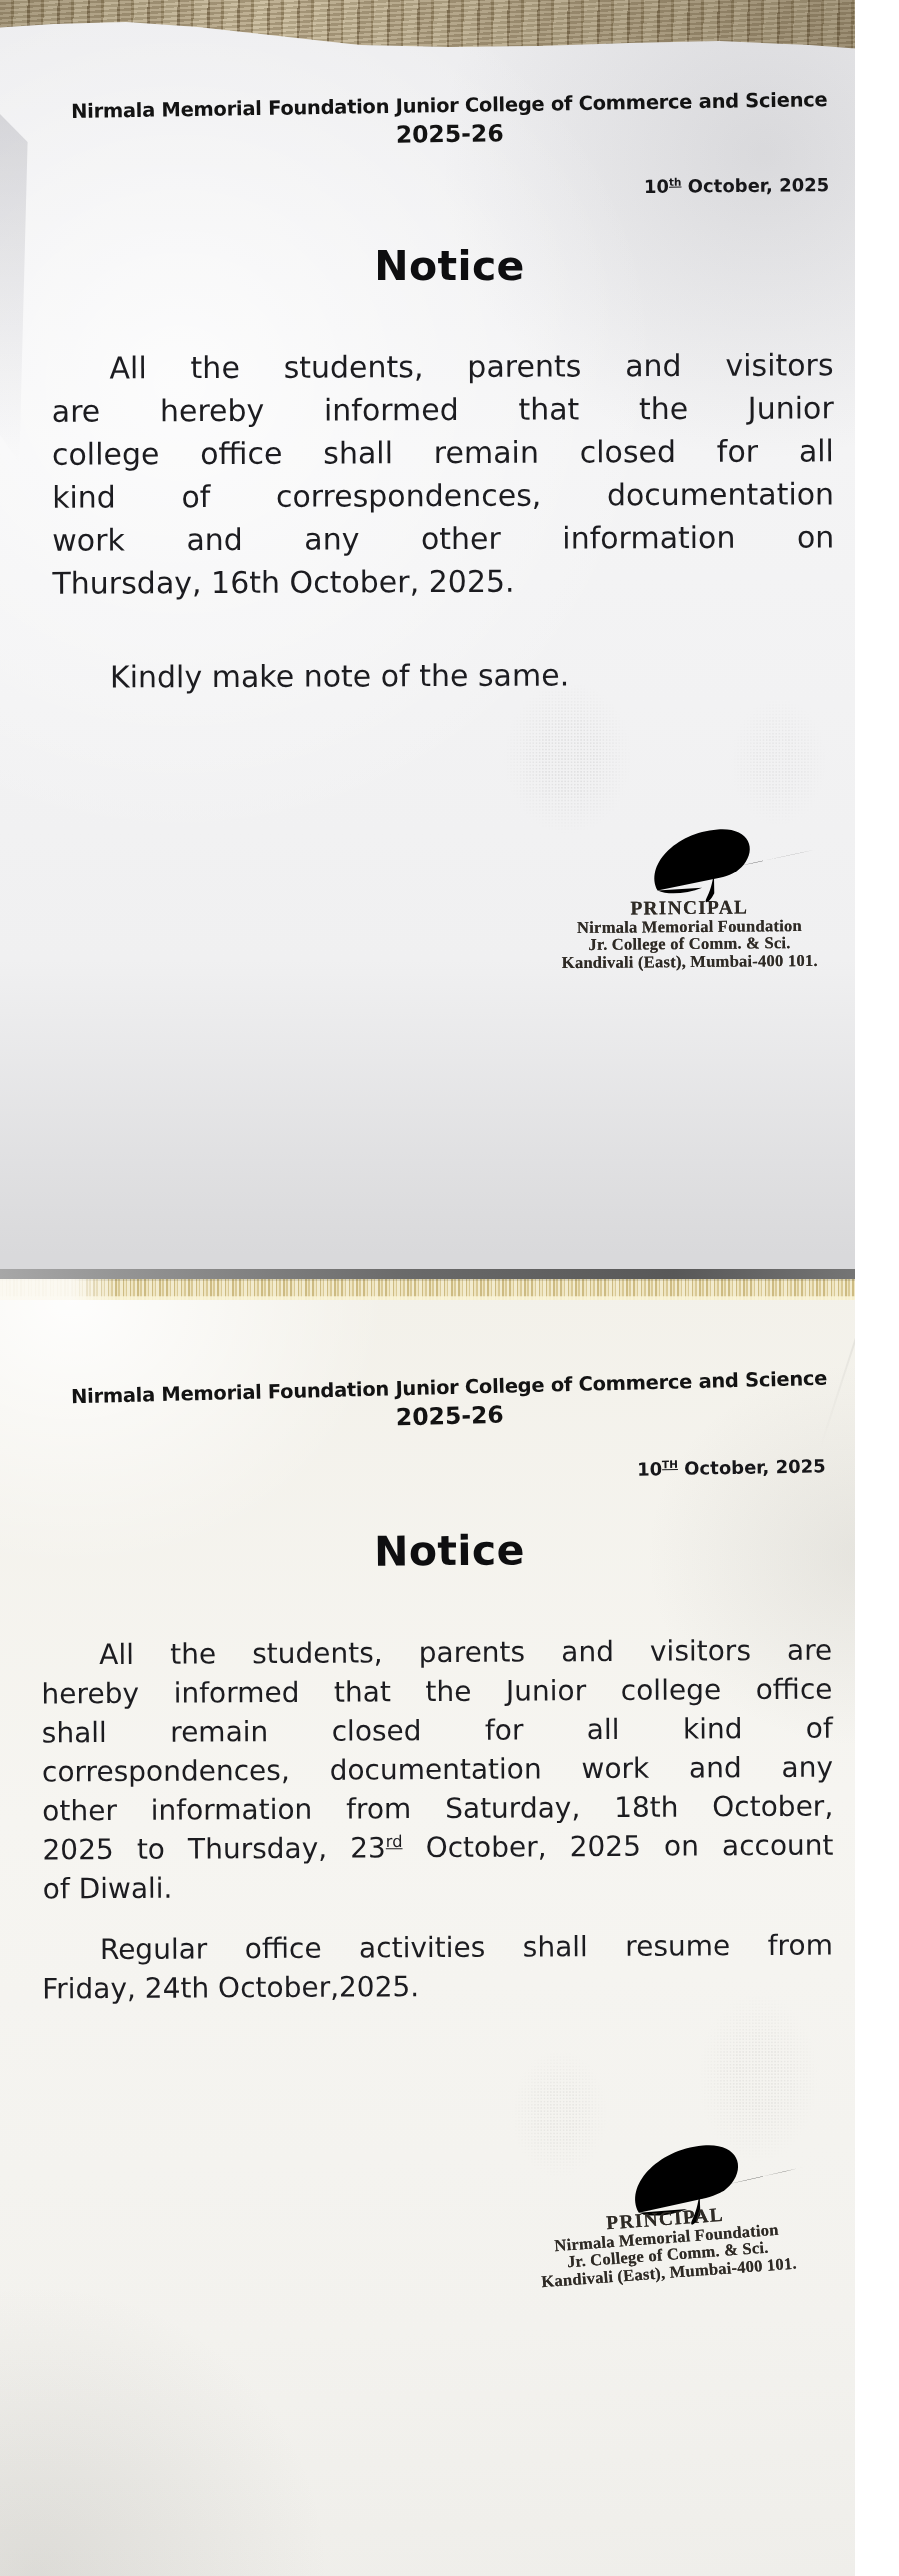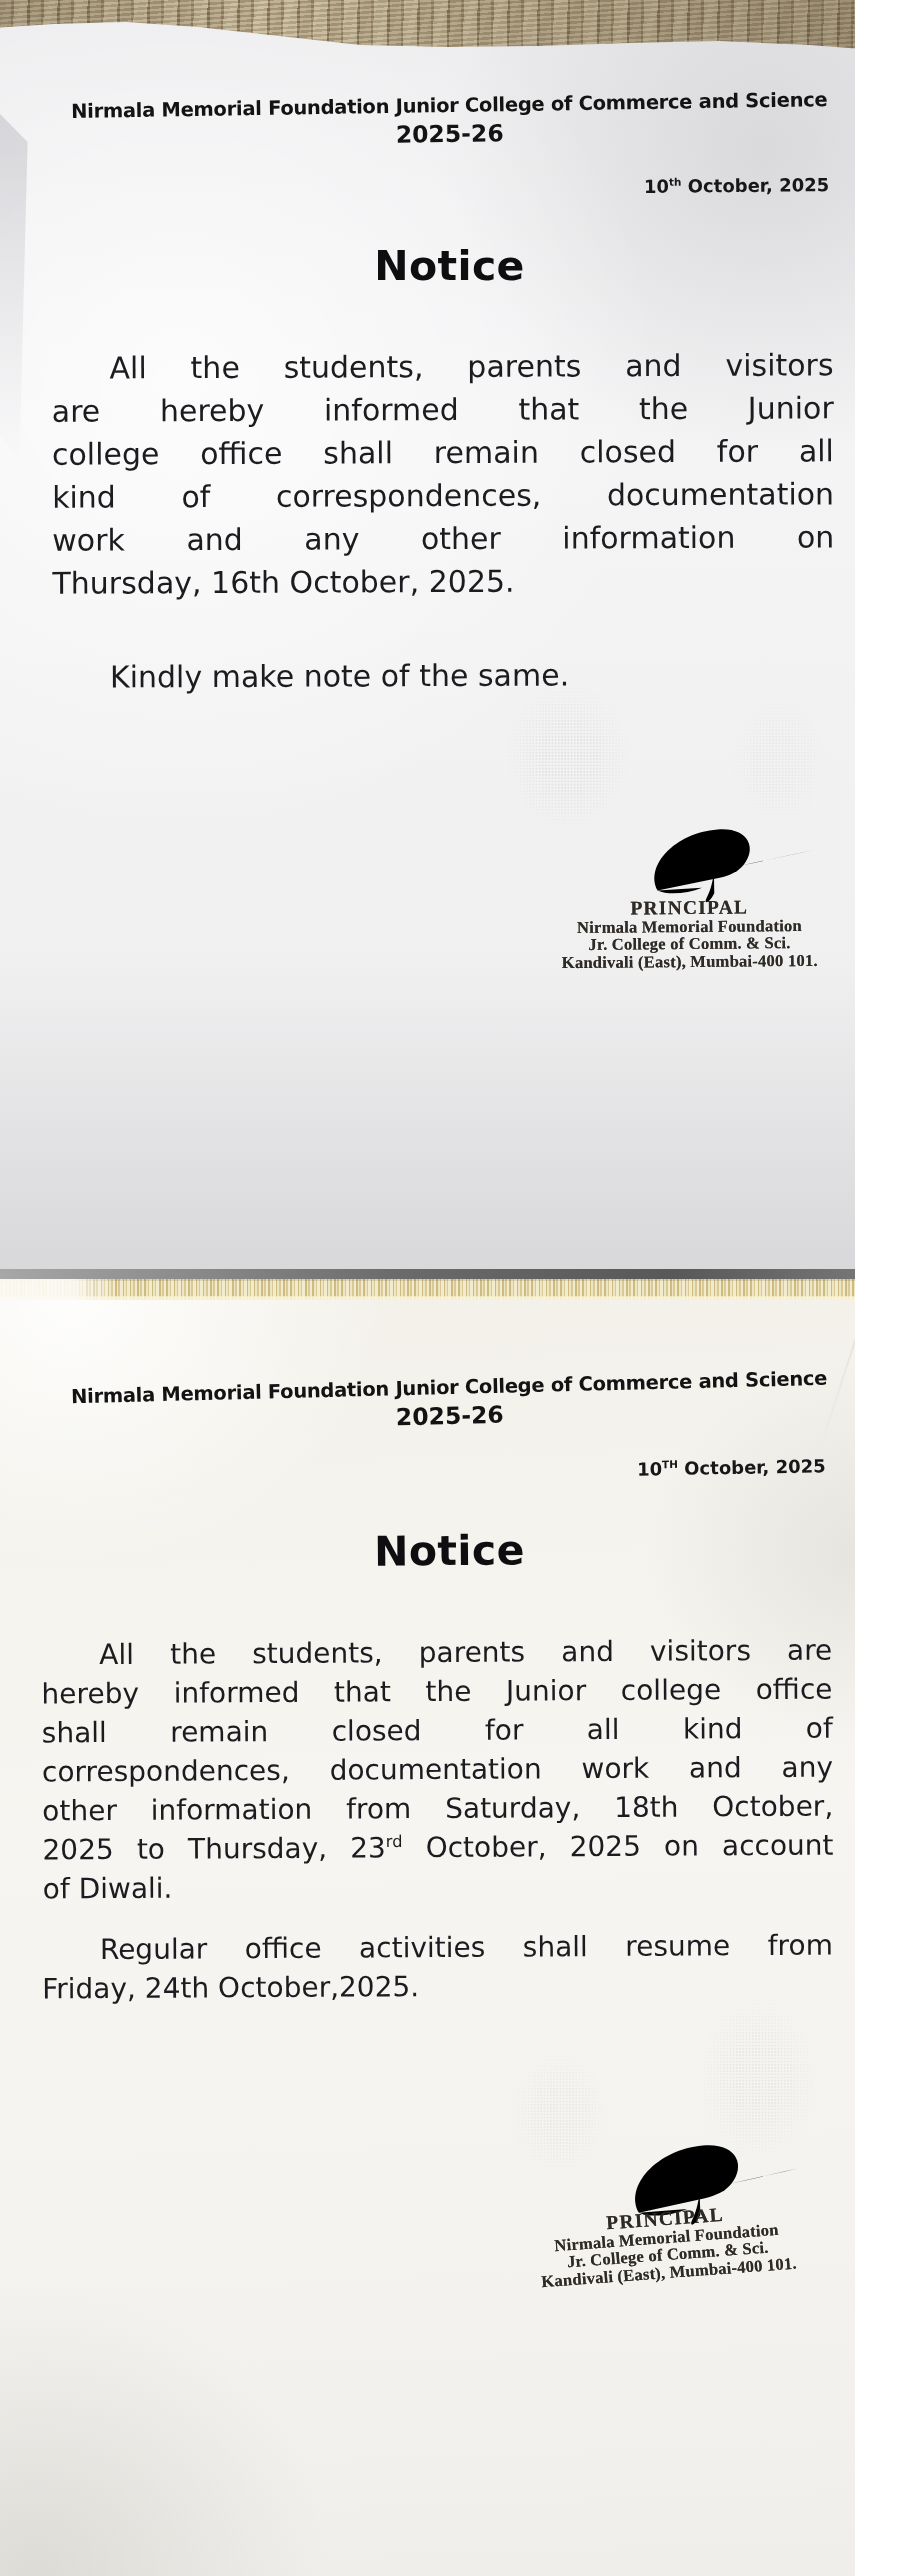--- a/index.html
+++ b/index.html
@@ -1,19 +1,19 @@
 <!DOCTYPE html>
 <html style="font-size:13px"><head>
 <meta charset="utf-8">
 <style>
   html,body{margin:0;padding:0;background:#ffffff;}
   #shot{position:relative;width:855px;height:2576px;overflow:hidden;
         font-family:"DejaVu Sans",sans-serif;background:#86efac;}
   .abs{position:absolute;}
-  sup{font-size:.58em;vertical-align:super;line-height:0;}
+  sup{font-size:.58em;vertical-align:super;line-height:0;text-decoration:underline;}
 
   
   .photo1{position:absolute;left:0;top:0;width:899px;height:1279px;overflow:hidden;}
   .wood{position:absolute;left:0;top:0;width:100%;height:63px;
     background:
       linear-gradient(90deg, rgba(60,50,30,.18), rgba(0,0,0,0) 30%, rgba(70,58,38,.28) 92%),
       repeating-linear-gradient(176deg, rgba(255,255,255,.14) 0 2.4px, rgba(0,0,0,.10) 2.4px 4.9px),
       repeating-linear-gradient(91deg, #b6a584 0 11.4px, #9c8a66 11.4px 13.8px, #c6b795 13.8px 27.6px, #8d7b5a 27.6px 30px);}
   .paper1{position:absolute;left:0;top:0;width:100%;height:100%;
     clip-path:polygon(0 27.6px,6% 24px,14% 22px,22% 27px,31% 36px,40% 45px,50% 47px,60% 46px,70% 43px,80% 41px,90% 45px,100% 52px,100% 100%,0 100%);

